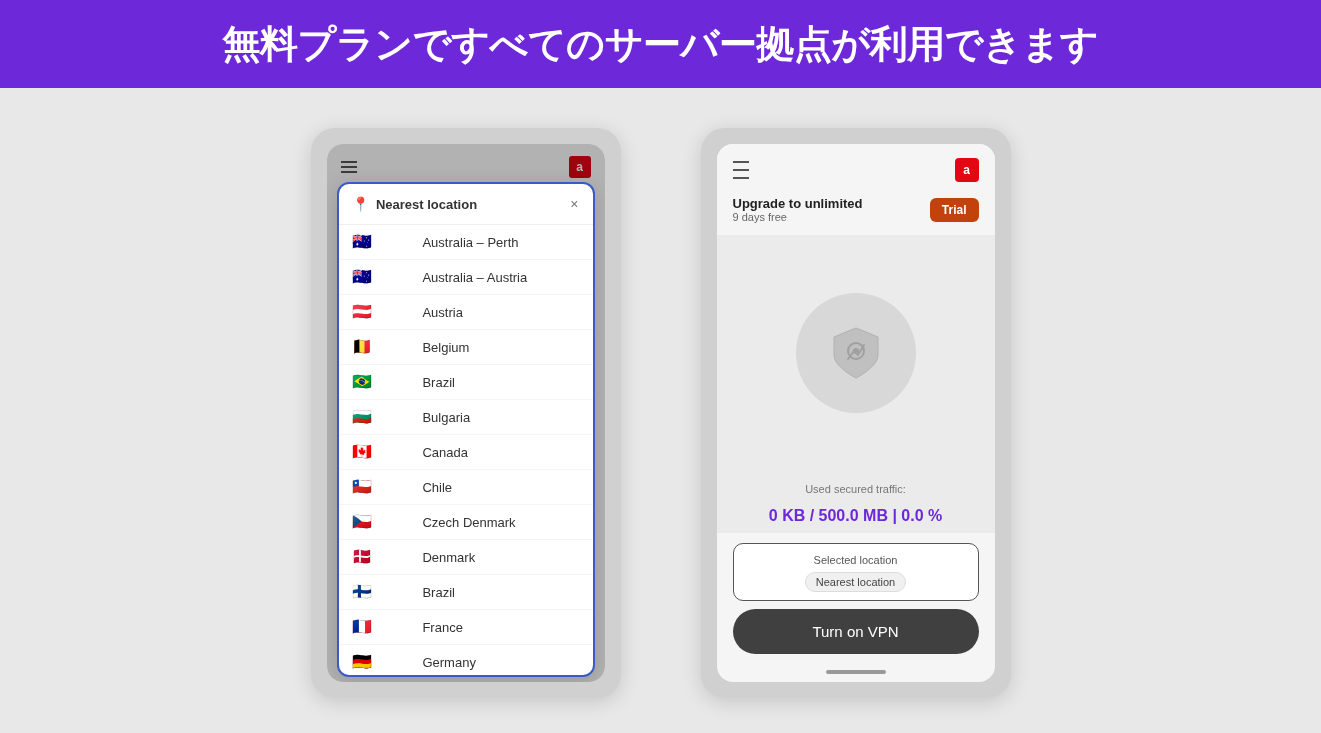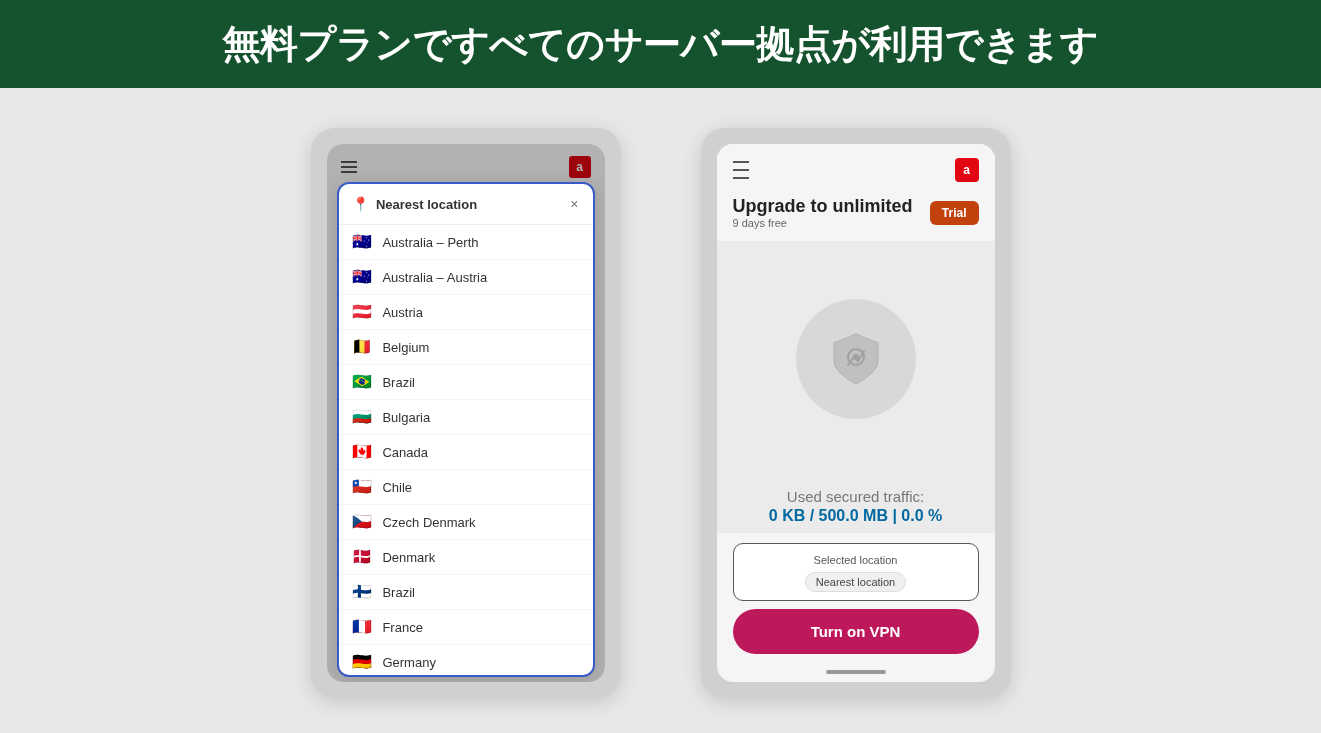--- a/index.html
+++ b/index.html
@@ -6,21 +6,21 @@
     body {
       width: 1321px;
       height: 733px;
       background: #f0f0f0;
       font-family: -apple-system, BlinkMacSystemFont, 'Helvetica Neue', Arial, sans-serif;
       overflow: hidden;
     }
 
     
     .top-banner {
-      background: #14532d;
+      background: #6d28d9;
       width: 100%;
       height: 88px;
       display: flex;
       align-items: center;
       justify-content: center;
       padding: 0 40px;
     }
     .banner-text {
       color: white;
       font-size: 38px;
@@ -156,20 +156,21 @@
     }
 
     .flag {
       font-size: 16px;
       line-height: 1;
     }
 
     .country-name {
       font-size: 13px;
       color: #333;
+      margin-left: 40px;
     }
 
     
     .dim-bg {
       position: absolute;
       top: 0; left: 0; right: 0; bottom: 0;
       background: rgba(0,0,0,0.3);
       z-index: 5;
       border-radius: 14px;
     }
@@ -213,21 +214,21 @@
       padding: 4px 16px 12px;
       background: #f5f5f5;
     }
 
     .upgrade-texts {
       display: flex;
       flex-direction: column;
     }
 
     .upgrade-title {
-      font-size: 18px;
+      font-size: 13px;
       font-weight: 700;
       color: #222;
     }
 
     .upgrade-subtitle {
       font-size: 11px;
       color: #666;
     }
 
     .trial-btn {
@@ -261,29 +262,29 @@
     }
 
     
     .traffic-section {
       background: #ebebeb;
       text-align: center;
       padding: 12px 16px 8px;
     }
 
     .traffic-label {
-      font-size: 15px;
+      font-size: 11px;
       color: #777;
-      margin-bottom: 2px;
+      margin-bottom: 12px;
     }
 
     .traffic-value {
       font-size: 16px;
       font-weight: 700;
-      color: #0369a1;
+      color: #6d28d9;
     }
 
     
     .selected-location-box {
       margin: 10px 16px 8px;
       border: 1.5px solid #555;
       border-radius: 10px;
       padding: 10px 12px 8px;
       background: white;
       text-align: center;
@@ -301,26 +302,26 @@
       border: 1px solid #ddd;
       border-radius: 20px;
       padding: 3px 10px;
       font-size: 11px;
       color: #444;
     }
 
     
     .turn-on-btn {
       margin: 0 16px 16px;
-      background: #be185d;
+      background: #404040;
       border: none;
       border-radius: 28px;
       color: white;
       font-size: 15px;
-      font-weight: 700;
+      font-weight: 400;
       padding: 14px;
       width: calc(100% - 32px);
       cursor: pointer;
       text-align: center;
     }
 
     .bottom-bar {
       width: 60px;
       height: 4px;
       background: #999;

